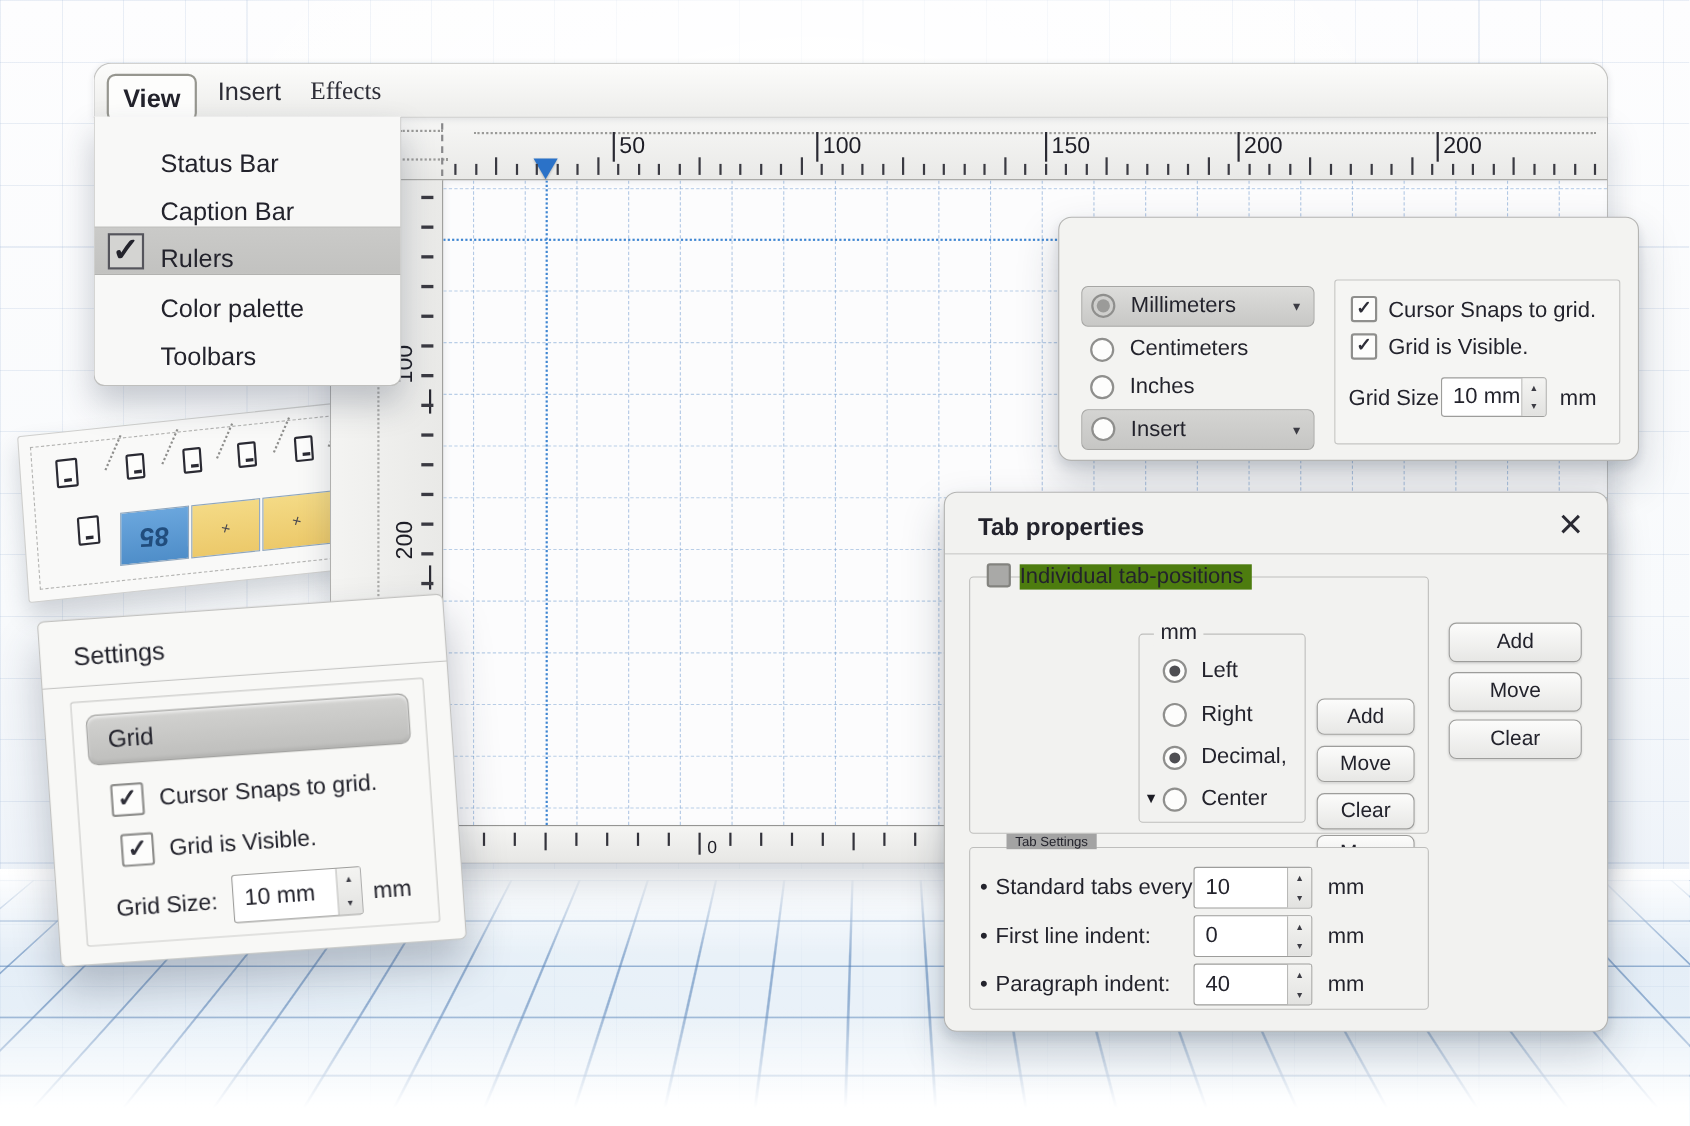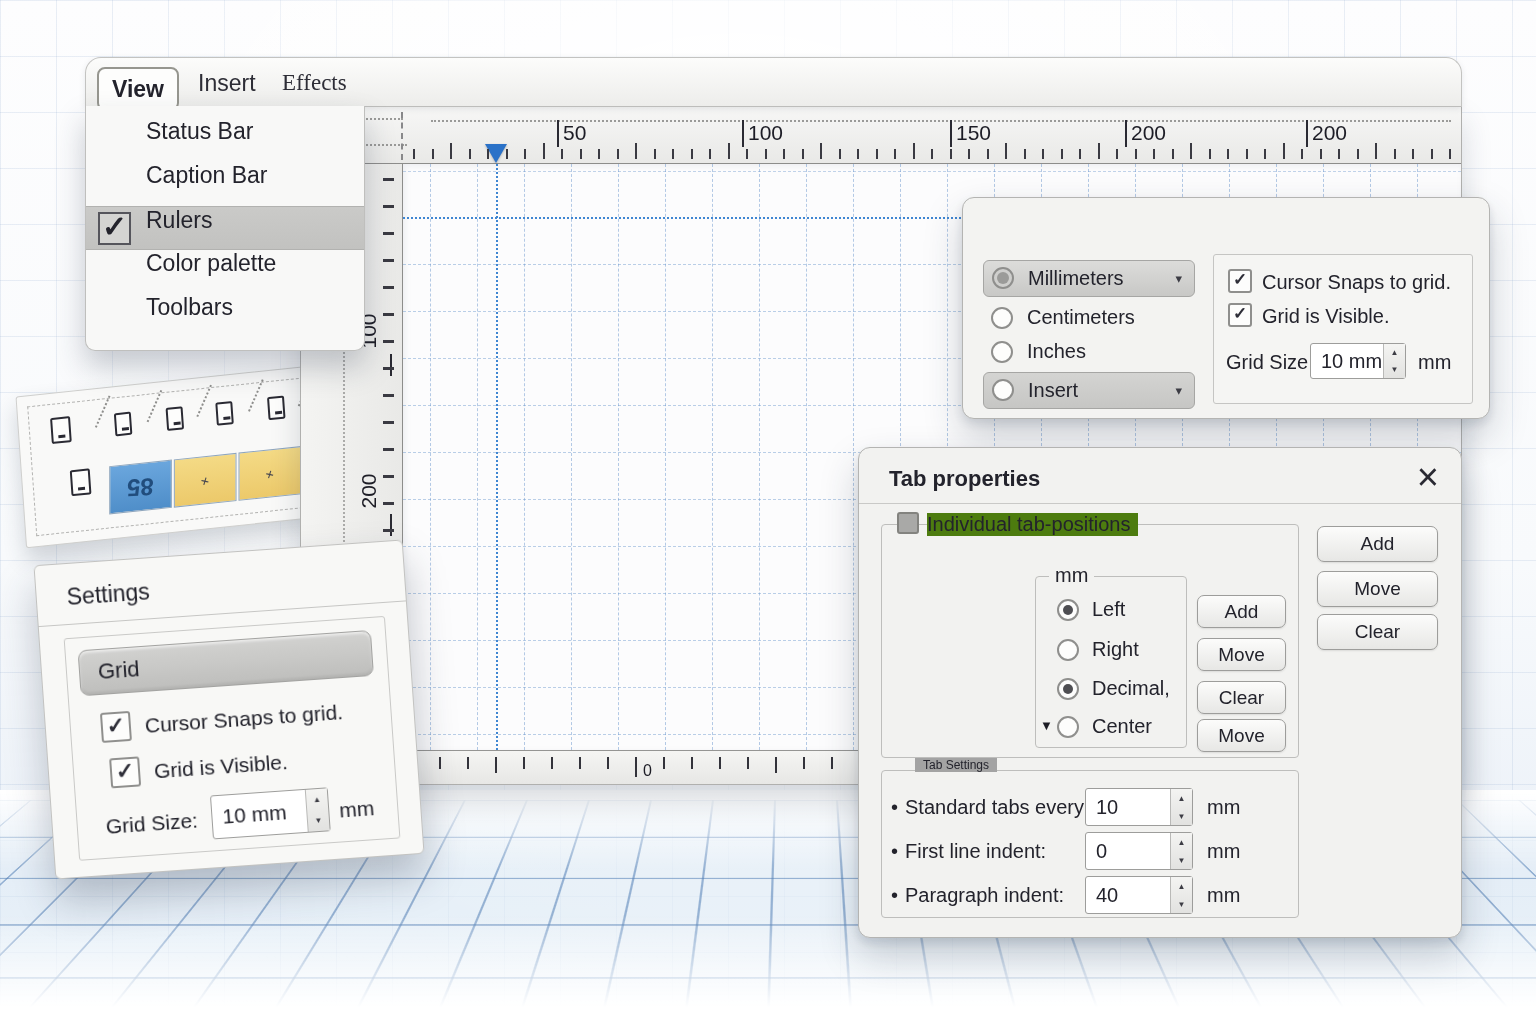--- a/index.html
+++ b/index.html
@@ -26,21 +26,21 @@
   .floor-haze { position:absolute; left:0; right:0; top:790px; height:80px; z-index:0;
     background:linear-gradient(180deg,#ffffff 0%, rgba(255,255,255,0) 100%); }
   .bottom-fade { position:absolute; left:0; right:0; bottom:0; height:110px; z-index:1;
     background:linear-gradient(180deg, rgba(255,255,255,0) 0%, #ffffff 85%); }
 
   
   .panel { position:absolute; background:#f3f3f1; border:1px solid #b4b4b2; border-radius:12px;
     box-shadow:0 18px 38px rgba(35,48,70,.22), 0 5px 10px rgba(35,48,70,.12); }
   .btn { position:absolute; display:flex; align-items:center; justify-content:center;
     background:linear-gradient(#fcfcfb,#e7e7e5); border:1px solid #9d9d9b; border-radius:7px;
-    font-size:19px; color:#23232c; box-shadow:0 1px 2px rgba(0,0,0,.10); cursor:default; }
+    font-size:19px; color:#23232c; box-shadow:0 1px 2px rgba(0,0,0,.10); cursor:default;margin-top:40px; }
   .cb { position:absolute; background:#fdfdfc; border:2px solid #8f8f8d; border-radius:3px;
     display:flex; align-items:center; justify-content:center; }
   .cb .mark { font-size:22px; font-weight:bold; color:#2e2e38; line-height:1; margin-top:-3px; }
   .cb.small .mark { font-size:17px; }
   .cb.partial { background:#a9a9a7; border-color:#83837f; }
   .radio { position:absolute; width:22px; height:22px; border:2px solid #8f8f8d; border-radius:50%;
     background:#fdfdfc; }
   .radio.on::after { content:""; position:absolute; left:4px; top:4px; width:10px; height:10px;
     border-radius:50%; background:#4e4e52; }
   .radio.gray { background:#cfcfcd; }
@@ -84,21 +84,21 @@
   .canvas { position:absolute; left:102px; top:58px; right:0; bottom:34px; background:#fcfcfd;
     overflow:hidden; box-shadow:inset 2px 2px 6px rgba(120,130,150,.12); }
   .ruler-bottom { position:absolute; left:102px; right:0; bottom:0; height:34px;
     background:linear-gradient(#f5f5f3,#e7e7e5); border-top:1.5px solid #959593; }
   .rb-label { position:absolute; top:11px; font-size:16px; color:#1d1d26; }
 
   
   .dropdown { position:absolute; left:85px; top:106px; width:280px; height:245px; z-index:4;
     background:#f8f8f7; border:1px solid #bfbfbd; border-top:none; border-radius:0 0 10px 10px;
     box-shadow:0 16px 30px rgba(35,48,70,.25); padding-top:12px; }
-  .menu-item { position:relative; height:44px; display:flex; align-items:flex-start; font-size:23px; }
+  .menu-item { position:relative; height:44px; display:flex; align-items:flex-end; font-size:23px; }
   .menu-item .lbl { margin-left:60px; }
   .menu-item.checked { background:linear-gradient(#cacac8,#c2c2c0); border-top:1px solid #b2b2b0;
     border-bottom:1px solid #b2b2b0; }
   .menu-item.checked .chk { position:absolute; left:12px; top:5px; width:33px; height:33px;
     border:2.5px solid #55555c; background:#d4d4d2; display:flex; align-items:center; justify-content:center; }
   .menu-item.checked .chk span { font-size:30px; font-weight:bold; color:#23232c; margin-top:-4px; }
 
   
   .frag { position:absolute; left:20px; top:381px; width:296px; height:152px; z-index:1;
     background:#f9f9f8; border:1px solid #cfcfcd; border-radius:3px;

